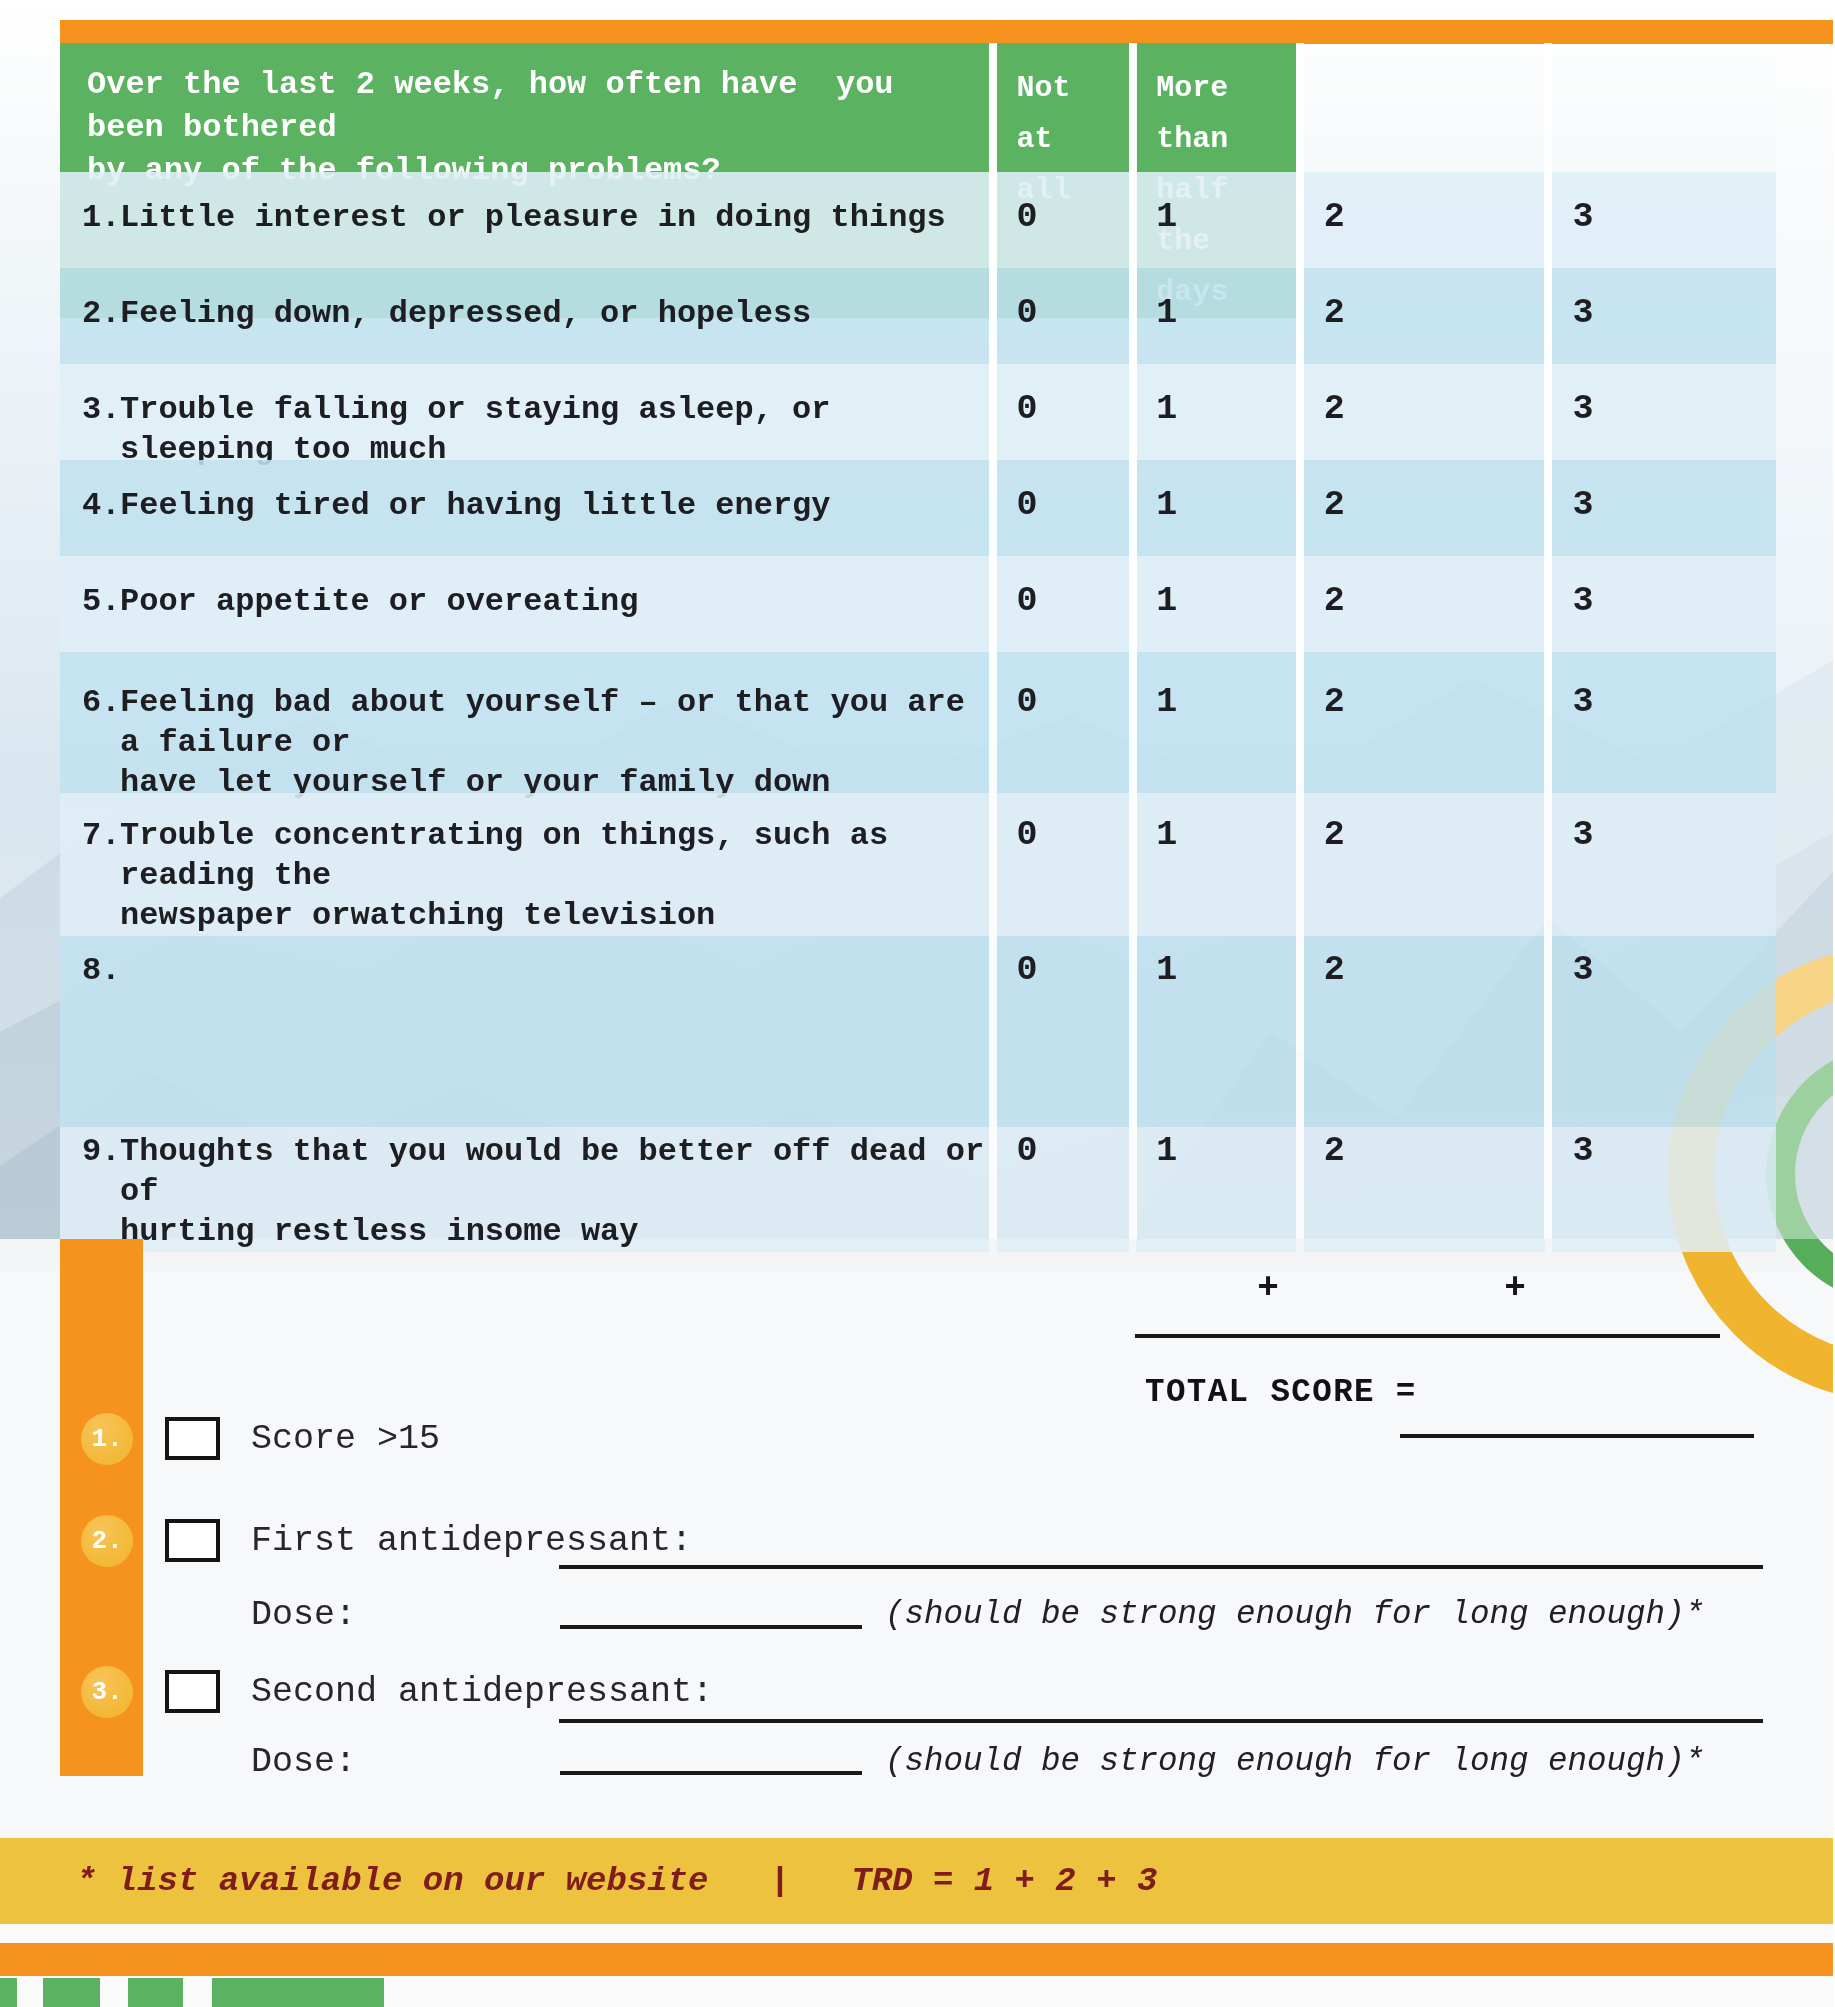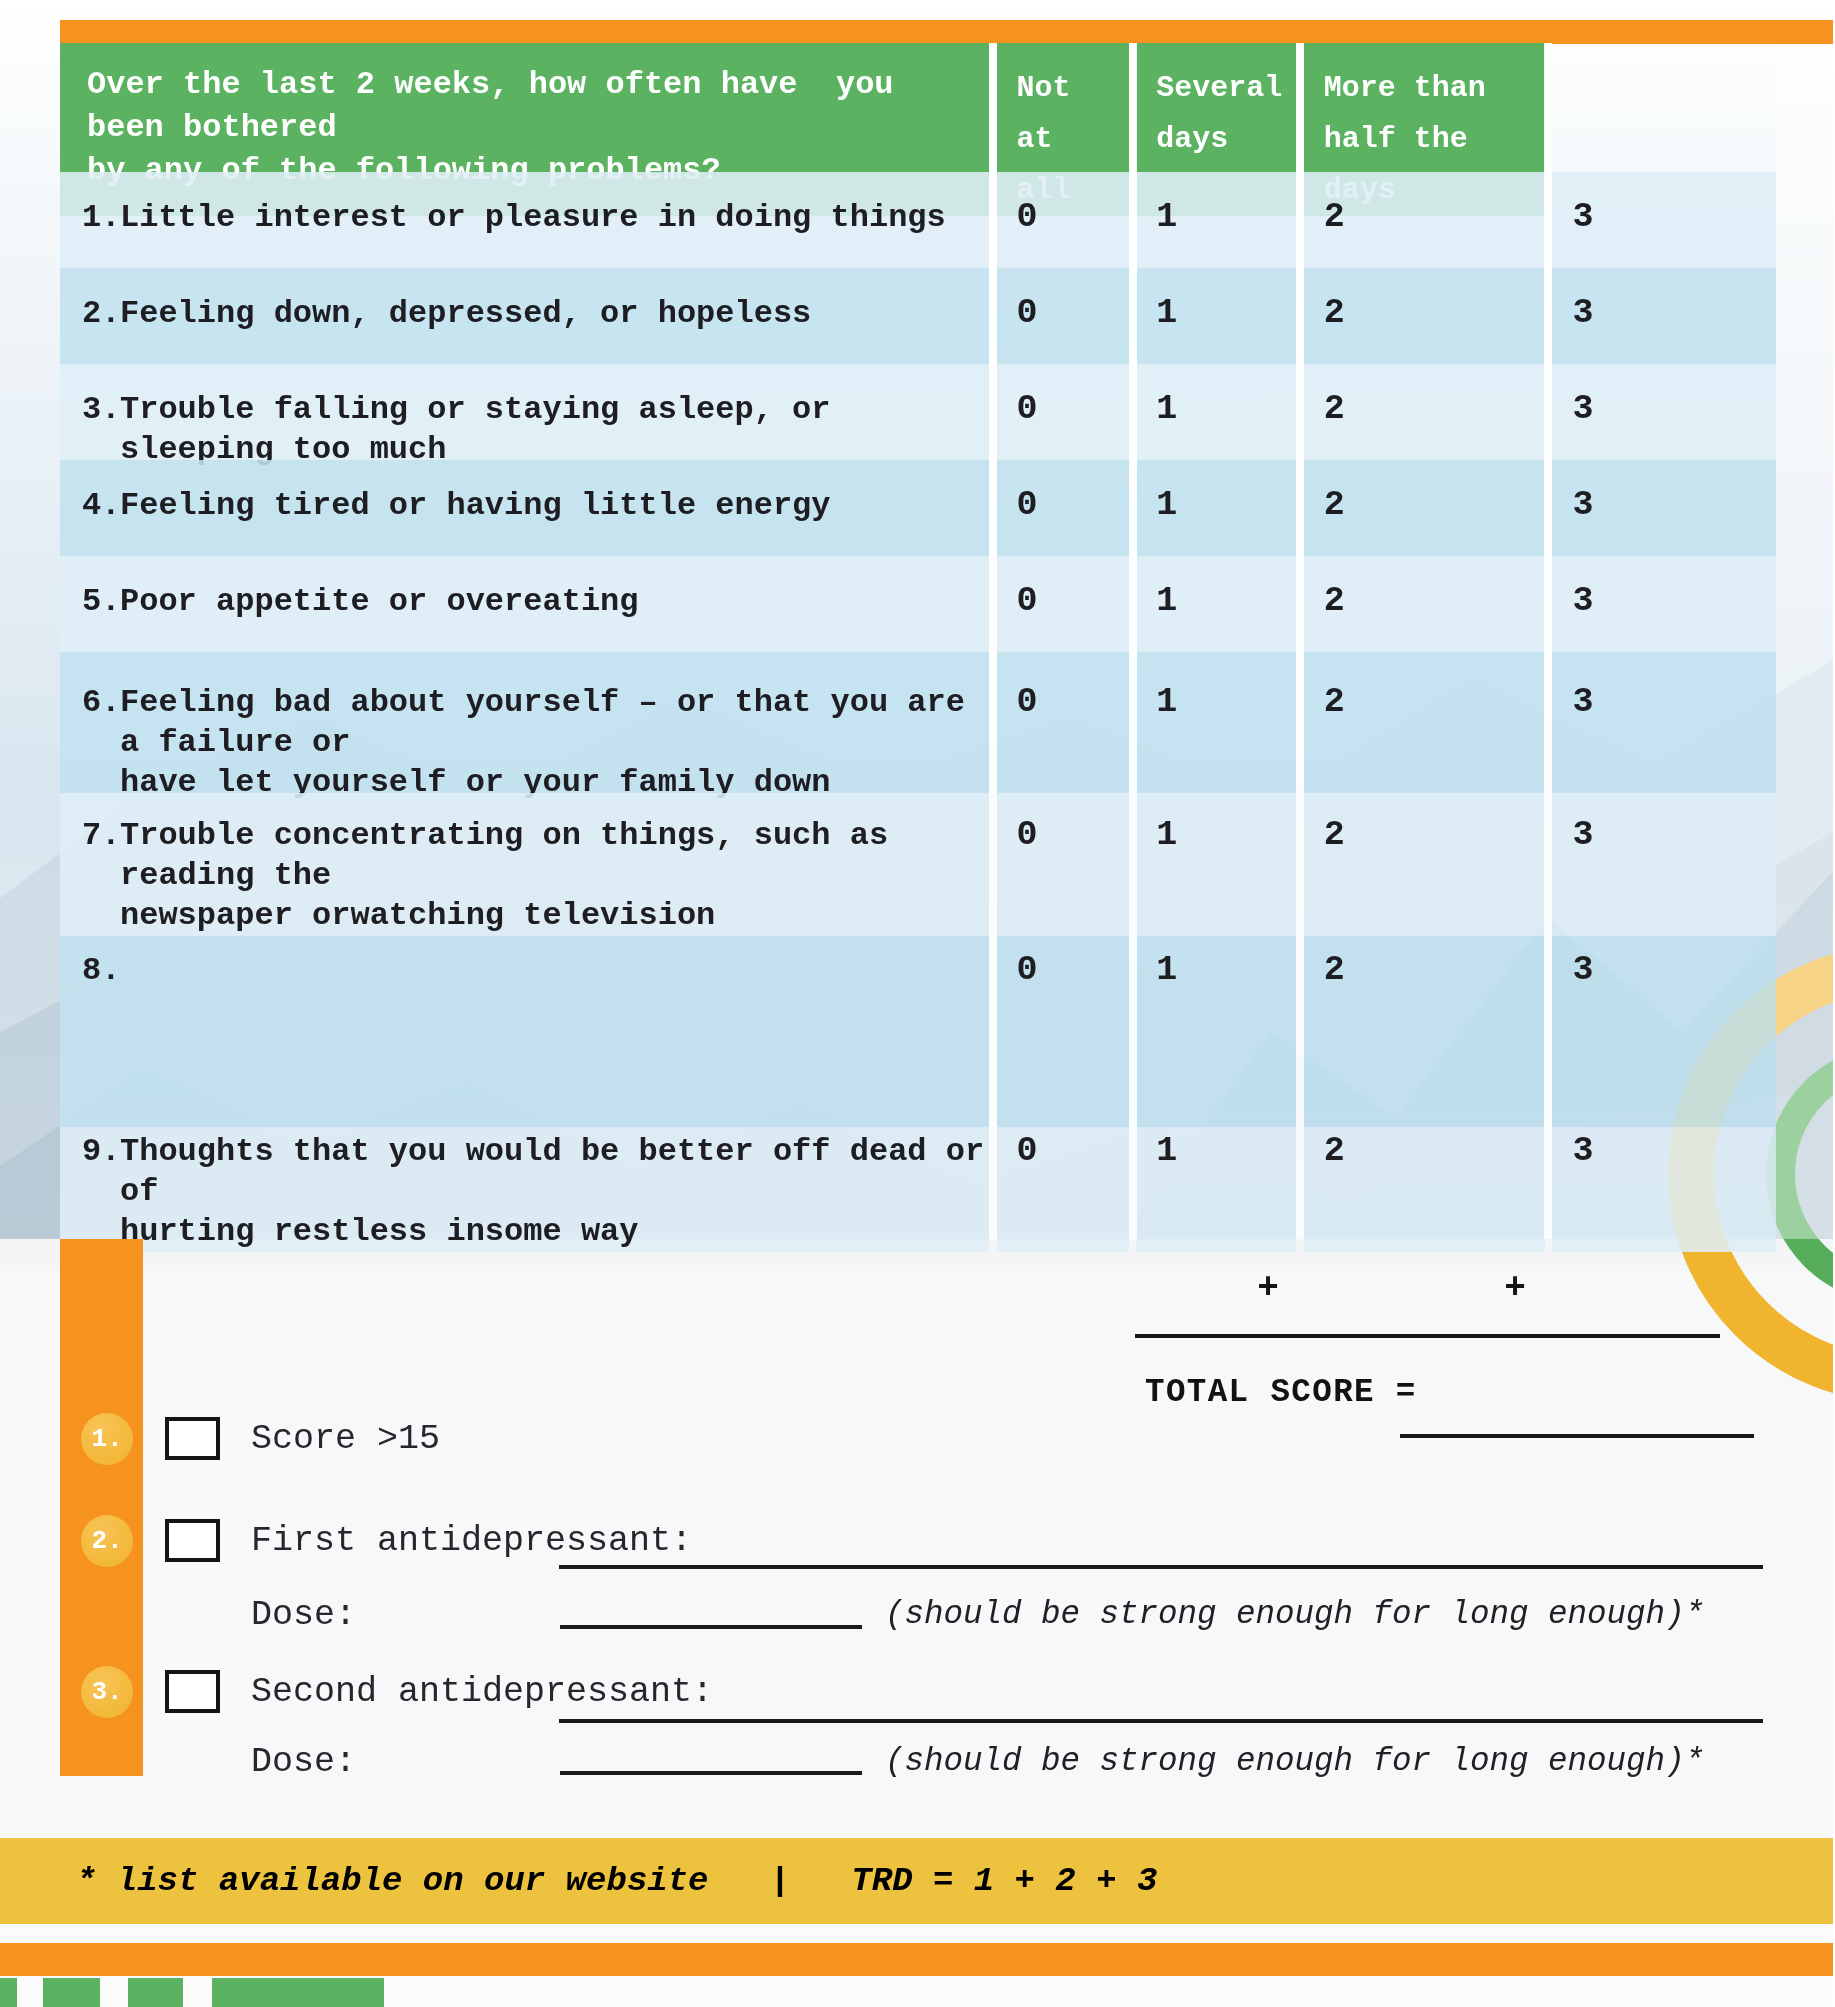--- a/index.html
+++ b/index.html
@@ -65,21 +65,21 @@
   .name-line1{left:559px;top:1565px;width:1204px;}
   .name-line2{left:559px;top:1719px;width:1204px;}
   .dose-label{position:absolute;left:251px;font-weight:400;font-size:35px;line-height:42px;color:var(--ink2);}
   .dl1{top:1594px;} .dl2{top:1741px;}
   .dose-line1{left:560px;top:1625px;width:302px;}
   .dose-line2{left:560px;top:1771px;width:302px;}
   .dose-note{position:absolute;left:885px;font-style:italic;font-weight:400;font-size:32.5px;line-height:42px;color:#212125;}
   .dn1{top:1594px;} .dn2{top:1741px;}
   
   .goldbar{position:absolute;left:0;top:1838px;width:1835px;height:86px;background:var(--gold);}
-  .goldtext{position:absolute;left:76px;top:0;height:86px;line-height:86px;font-weight:700;font-style:italic;font-size:34px;color:#000000;white-space:pre;}
+  .goldtext{position:absolute;left:76px;top:0;height:86px;line-height:86px;font-weight:700;font-style:italic;font-size:34px;color:#7f1d1d;white-space:pre;}
   .bottombar{position:absolute;left:0;top:1943px;width:1835px;height:32.5px;background:var(--orange);}
   .gblock{position:absolute;top:1978px;height:30px;background:var(--green);}
   .gb1{left:0;width:17px;} .gb2{left:43px;width:57px;} .gb3{left:128px;width:55px;} .gb4{left:212px;width:172px;}
 </style>
 </head>
 <body>
 
 <div id="page">
 
   <svg id="mountains" viewBox="0 0 1920 910" preserveAspectRatio="none" aria-hidden="true">
@@ -94,22 +94,20 @@
   <div class="ring ring-green"></div>
   <div class="right-veil"></div>
   <div class="topbar"></div>
 
   <div class="qtable">
     <div class="thead">
       <div class="hq">Over the last 2 weeks, how often have  you been bothered
 by any of the following problems?</div>
       <div class="hc">Not at
 all</div>
-      <div class="hc">Several
-days</div>
       <div class="hc">More than
 half the days</div>
     </div>
     <div id="rows">
   <div class="trow">
     <div class="cell qcell">
       <span class="qnum">1.</span>
       <span class="qtext">Little interest or pleasure in doing things</span>
     </div>
     <div class="cell score">0</div>

